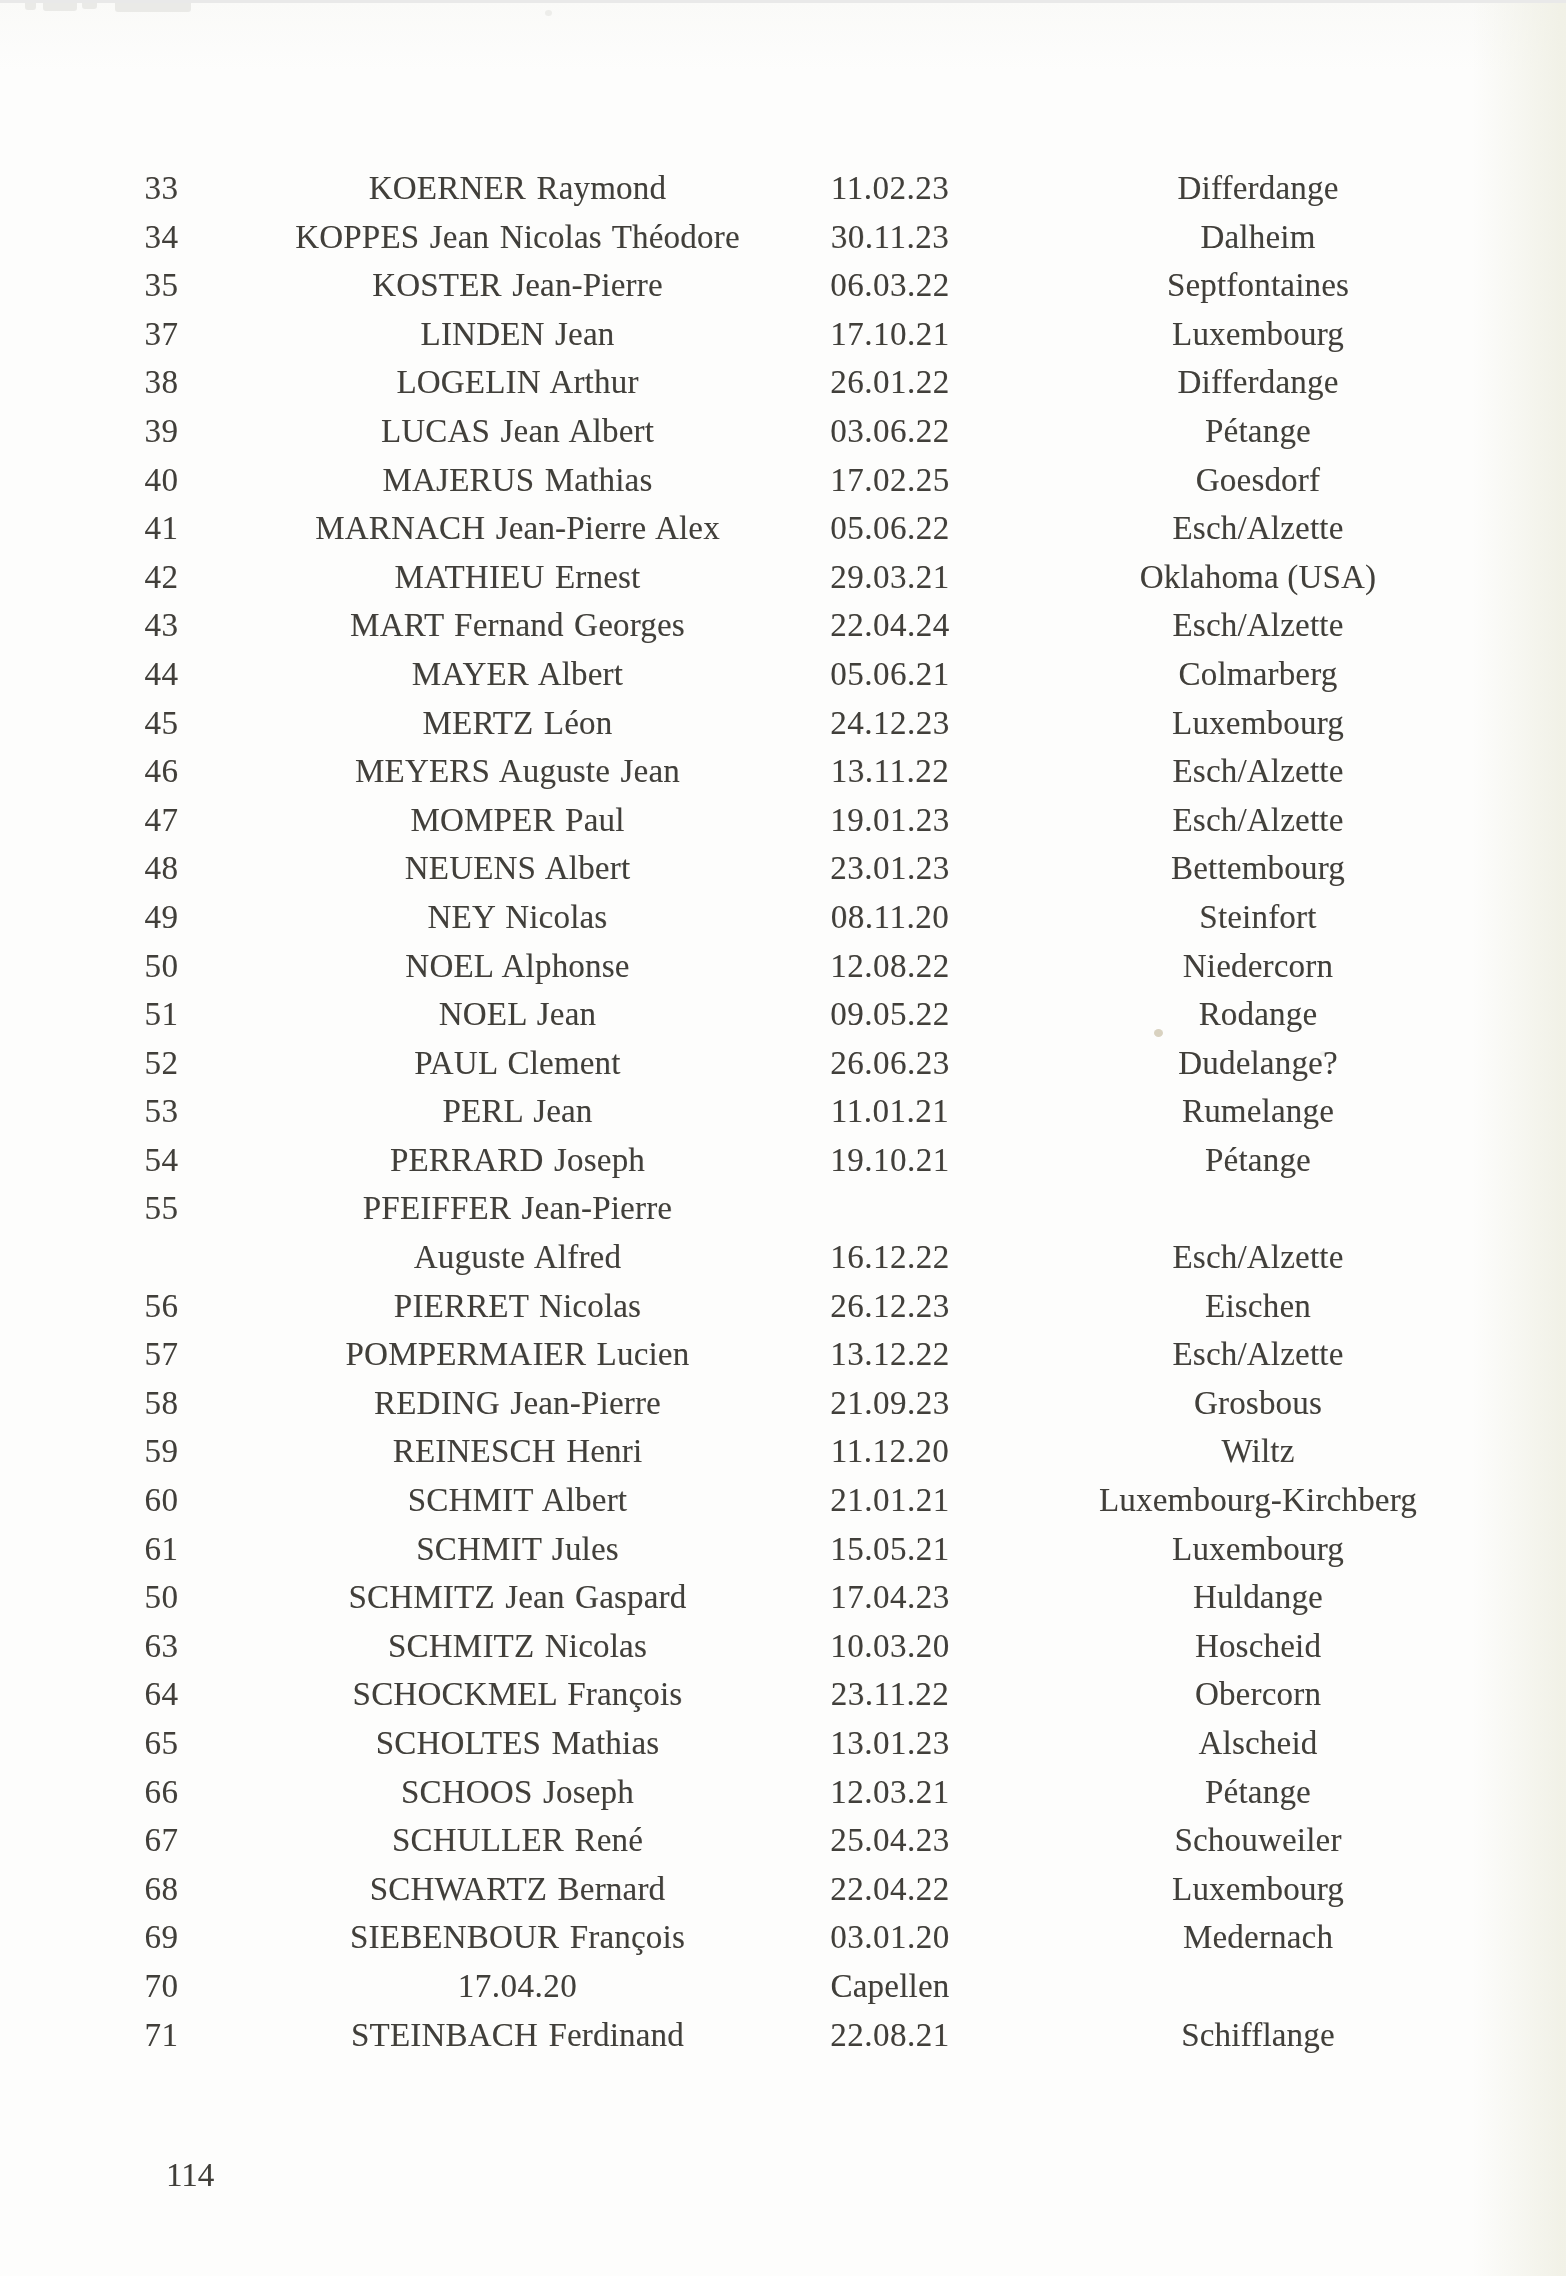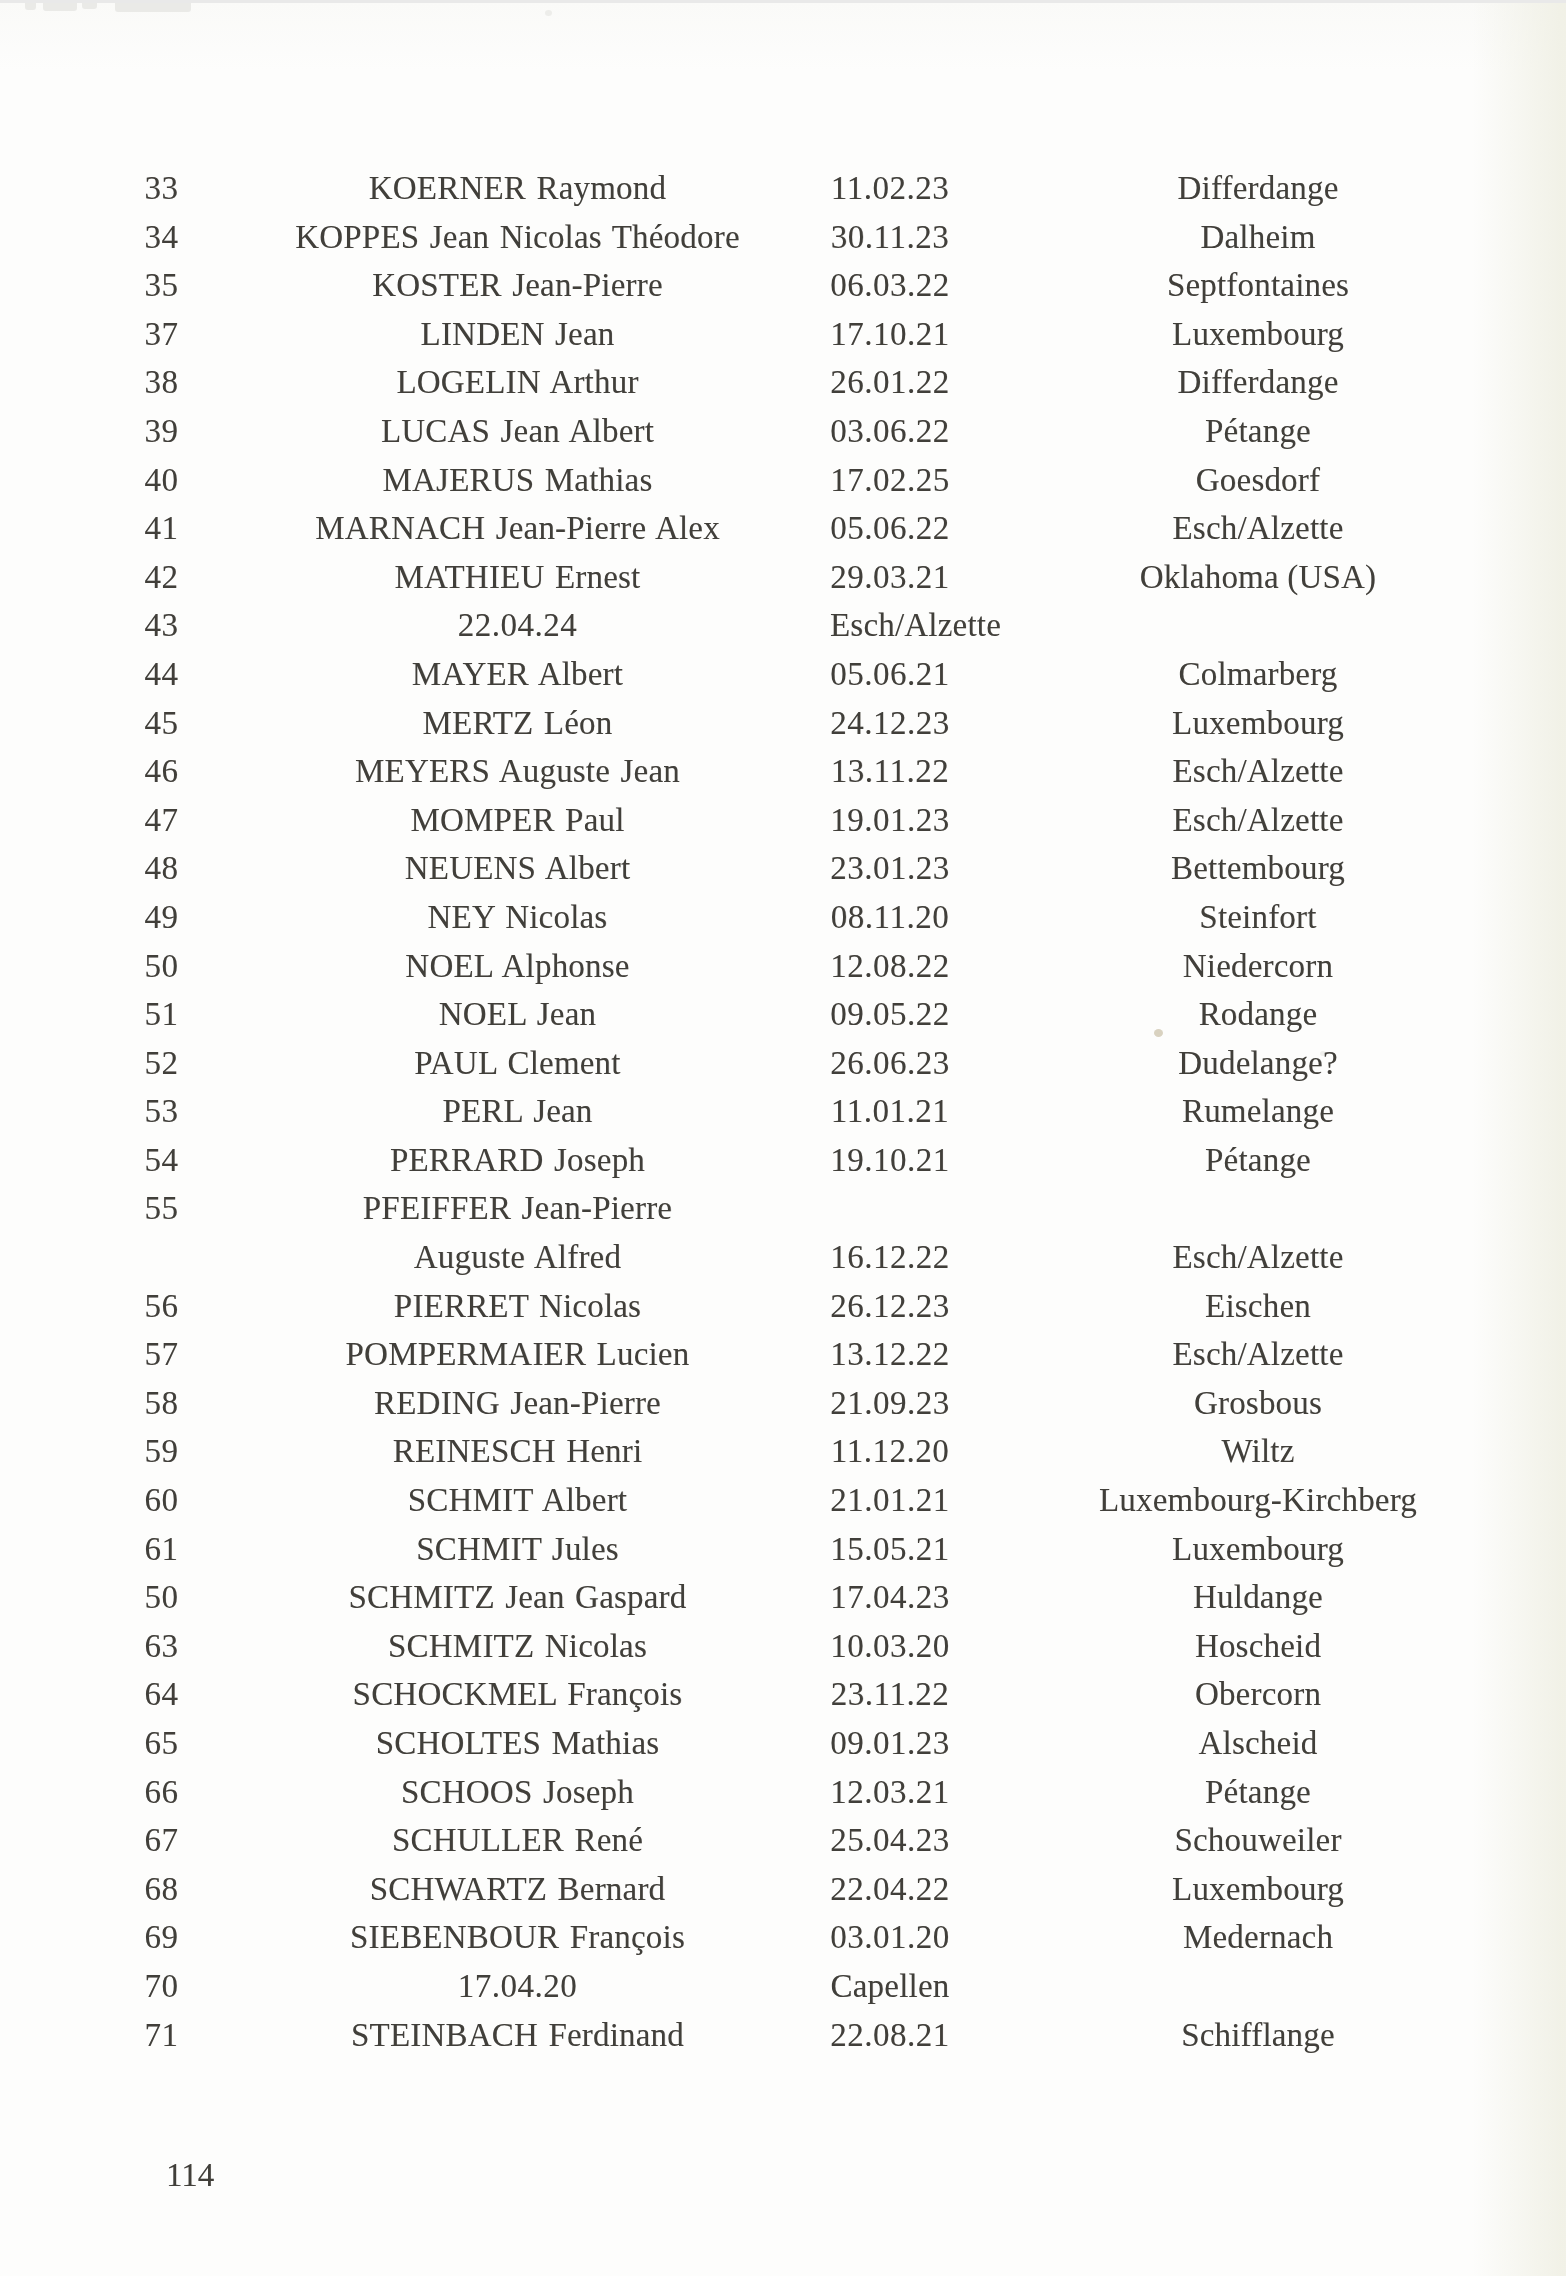--- a/index.html
+++ b/index.html
@@ -133,20 +133,21 @@
         <span class="cell-place">Esch/Alzette</span>
       </div>
       <div class="row">
         <span class="cell-num">42</span>
         <span class="cell-name">MATHIEU Ernest</span>
         <span class="cell-date">29.03.21</span>
         <span class="cell-place">Oklahoma (USA)</span>
       </div>
       <div class="row">
         <span class="cell-num">43</span>
+        <span class="cell-name">MART Fernand Georges</span>
         <span class="cell-date">22.04.24</span>
         <span class="cell-place">Esch/Alzette</span>
       </div>
       <div class="row">
         <span class="cell-num">44</span>
         <span class="cell-name">MAYER Albert</span>
         <span class="cell-date">05.06.21</span>
         <span class="cell-place">Colmarberg</span>
       </div>
       <div class="row">
@@ -271,21 +272,21 @@
       </div>
       <div class="row">
         <span class="cell-num">64</span>
         <span class="cell-name">SCHOCKMEL François</span>
         <span class="cell-date">23.11.22</span>
         <span class="cell-place">Obercorn</span>
       </div>
       <div class="row">
         <span class="cell-num">65</span>
         <span class="cell-name">SCHOLTES Mathias</span>
-        <span class="cell-date">09.01.23</span>
+        <span class="cell-date">13.01.23</span>
         <span class="cell-place">Alscheid</span>
       </div>
       <div class="row">
         <span class="cell-num">66</span>
         <span class="cell-name">SCHOOS Joseph</span>
         <span class="cell-date">12.03.21</span>
         <span class="cell-place">Pétange</span>
       </div>
       <div class="row">
         <span class="cell-num">67</span>

